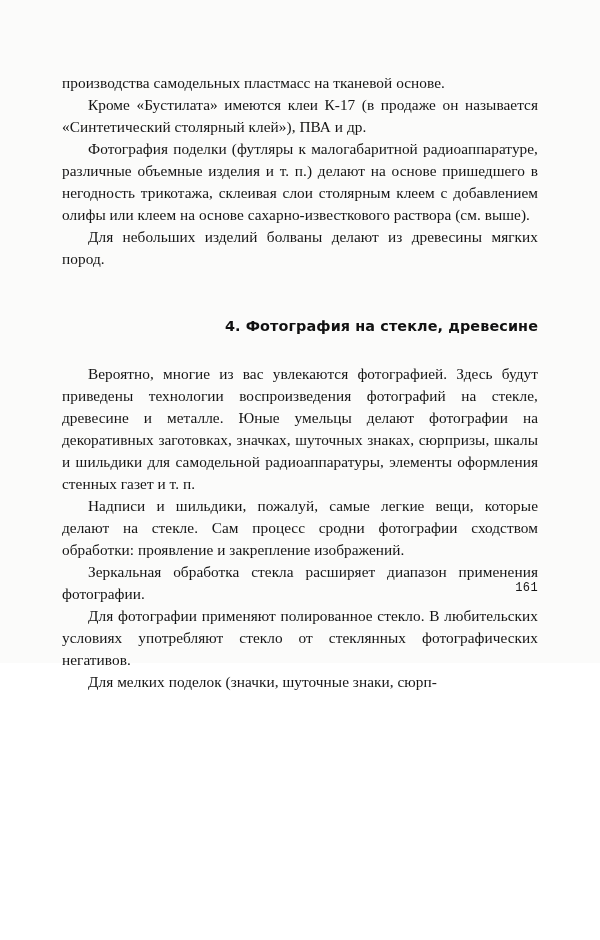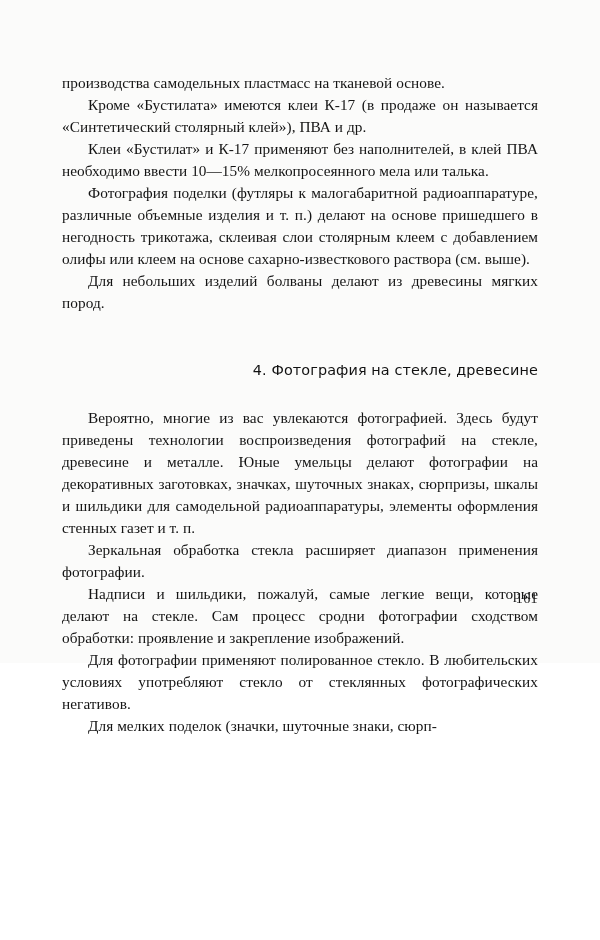--- a/index.html
+++ b/index.html
@@ -33,65 +33,64 @@
     margin: 0;
     text-indent: 26px;
   }
   .para.noindent {
     text-indent: 0;
   }
   .section-heading {
     margin: 0;
     padding-top: 46px;
     font-family: "DejaVu Sans", sans-serif;
-    font-weight: normal;
+    font-weight: bold;
     font-size: 14.4px;
     line-height: 21px;
     text-align: right;
     letter-spacing: 0.1px;
     color: #111111;
   }
   .heading-line2 {
     display: block;
   }
   .spacer-after-heading {
     height: 26px;
   }
   .page-number {
     position: absolute;
     right: 62px;
-    bottom: 56px;
-    font-family: Liberation Serif, serif;
-    font-size: 14px;
+    bottom: 68px;
+    font-family: Liberation Mono, monospace;
+    font-size: 12px;
     color: #161616;
     letter-spacing: 0.4px;
   }
 </style>
 </head>
 <body>
 
 <div class="page">
 
   <div class="body-text">
     <p class="para noindent">производства  самодельных  пластмасс   на   тканевой основе.</p>
     <p class="para">Кроме «Бустилата» имеются клеи К-17 (в продаже он называется «Синтетический столярный клей»), ПВА и др.</p>
-    <p class="para">Клеи «Бустилат» и К-17 применяют без наполнителей, в клей ПВА необходимо ввести 10—15% мелкопросеянного мела или талька.</p>
     <p class="para">Фотография поделки (футляры к малогабаритной радиоаппаратуре, различные объемные изделия и т. п.) делают на основе пришедшего в негодность трикотажа, склеивая слои столярным клеем с добавлением олифы или клеем на основе сахарно-известкового раствора (см. выше).</p>
     <p class="para">Для небольших изделий болваны делают из древесины мягких пород.</p>
   </div>
 
   <div class="section-heading">
     <span>4. Фотография на стекле, древесине</span>
   </div>
 
   <div class="spacer-after-heading"></div>
 
   <div class="body-text">
     <p class="para">Вероятно, многие из вас  увлекаются  фотографией. Здесь будут приведены технологии воспроизведения фотографий на стекле, древесине и металле. Юные умельцы делают фотографии на декоративных заготовках, значках, шуточных знаках, сюрпризы, шкалы и шильдики для самодельной радиоаппаратуры, элементы оформления стенных газет и т. п.</p>
+    <p class="para">Надписи и шильдики, пожалуй, самые легкие вещи, которые делают на стекле. Сам процесс сродни фотографии сходством обработки: проявление и закрепление изображений.</p>
     <p class="para">Зеркальная  обработка  стекла  расширяет  диапазон применения фотографии.</p>
-    <p class="para">Надписи и шильдики, пожалуй, самые легкие вещи, которые делают на стекле. Сам процесс сродни фотографии сходством обработки: проявление и закрепление изображений.</p>
     <p class="para">Для фотографии применяют полированное стекло. В любительских условиях употребляют стекло от стеклянных фотографических негативов.</p>
     <p class="para">Для мелких поделок (значки, шуточные знаки, сюрп-</p>
   </div>
 
   <div class="page-number">161</div>
 
 </div>
 
 </body></html>

